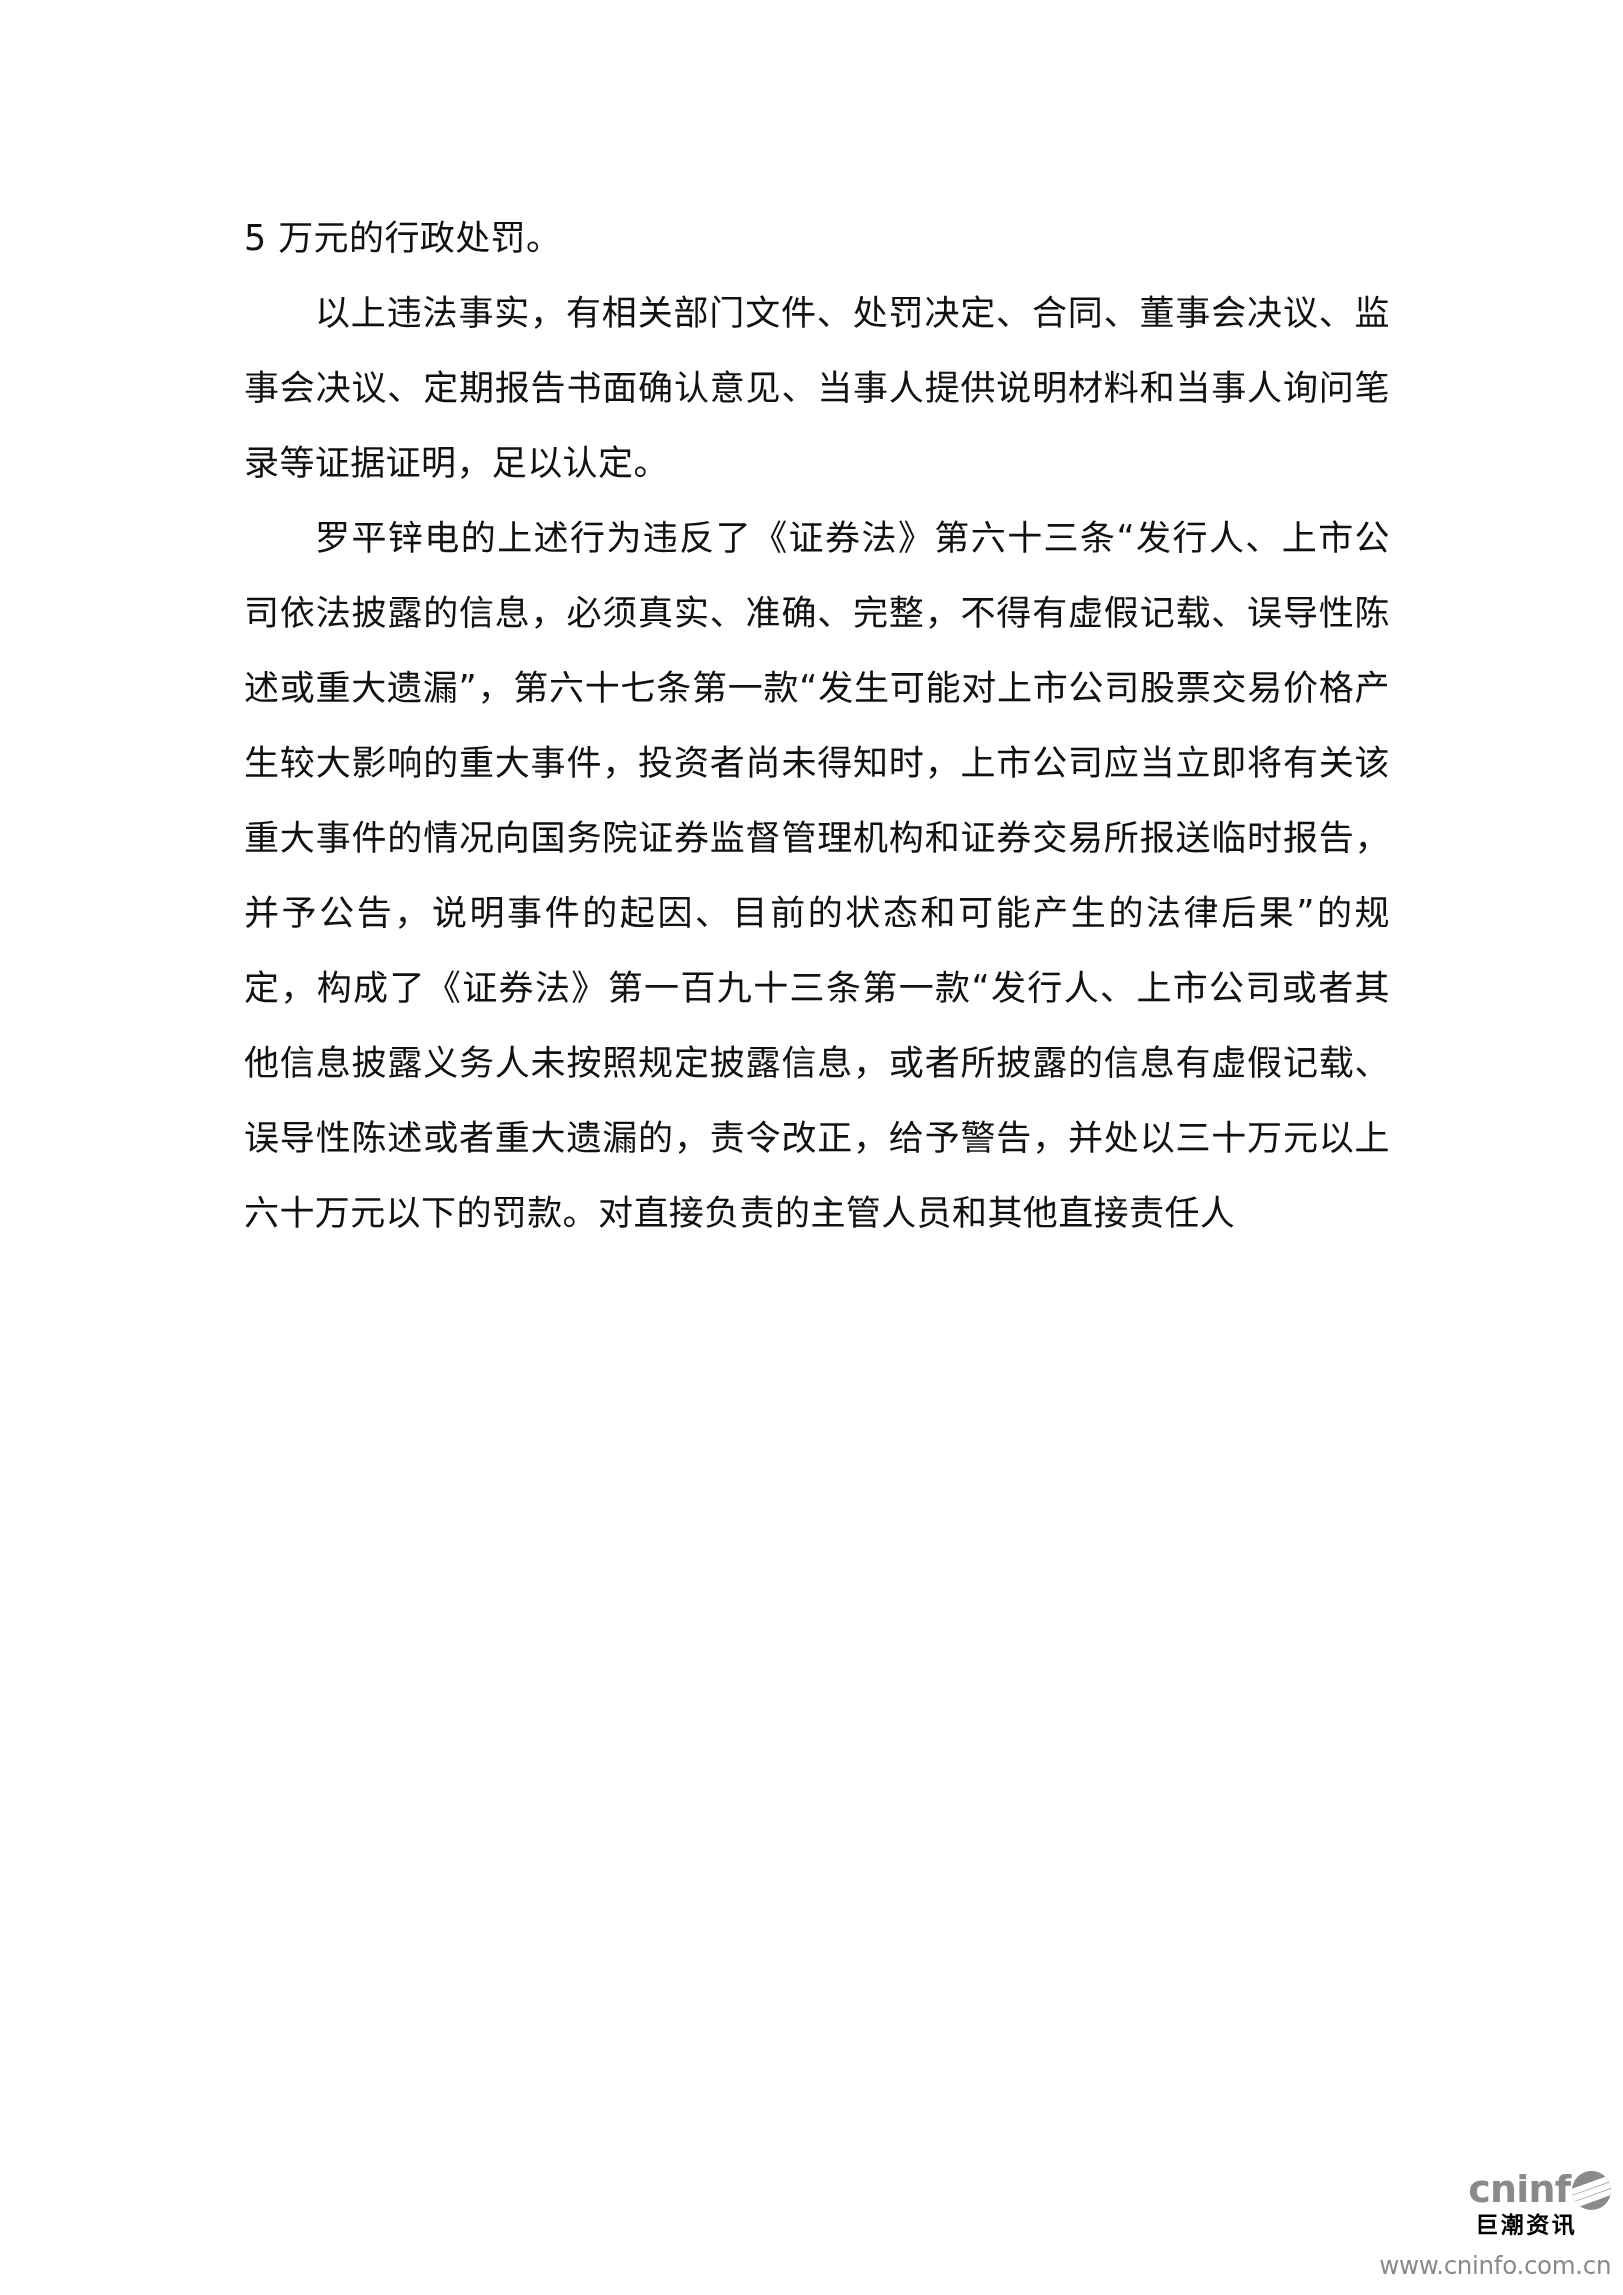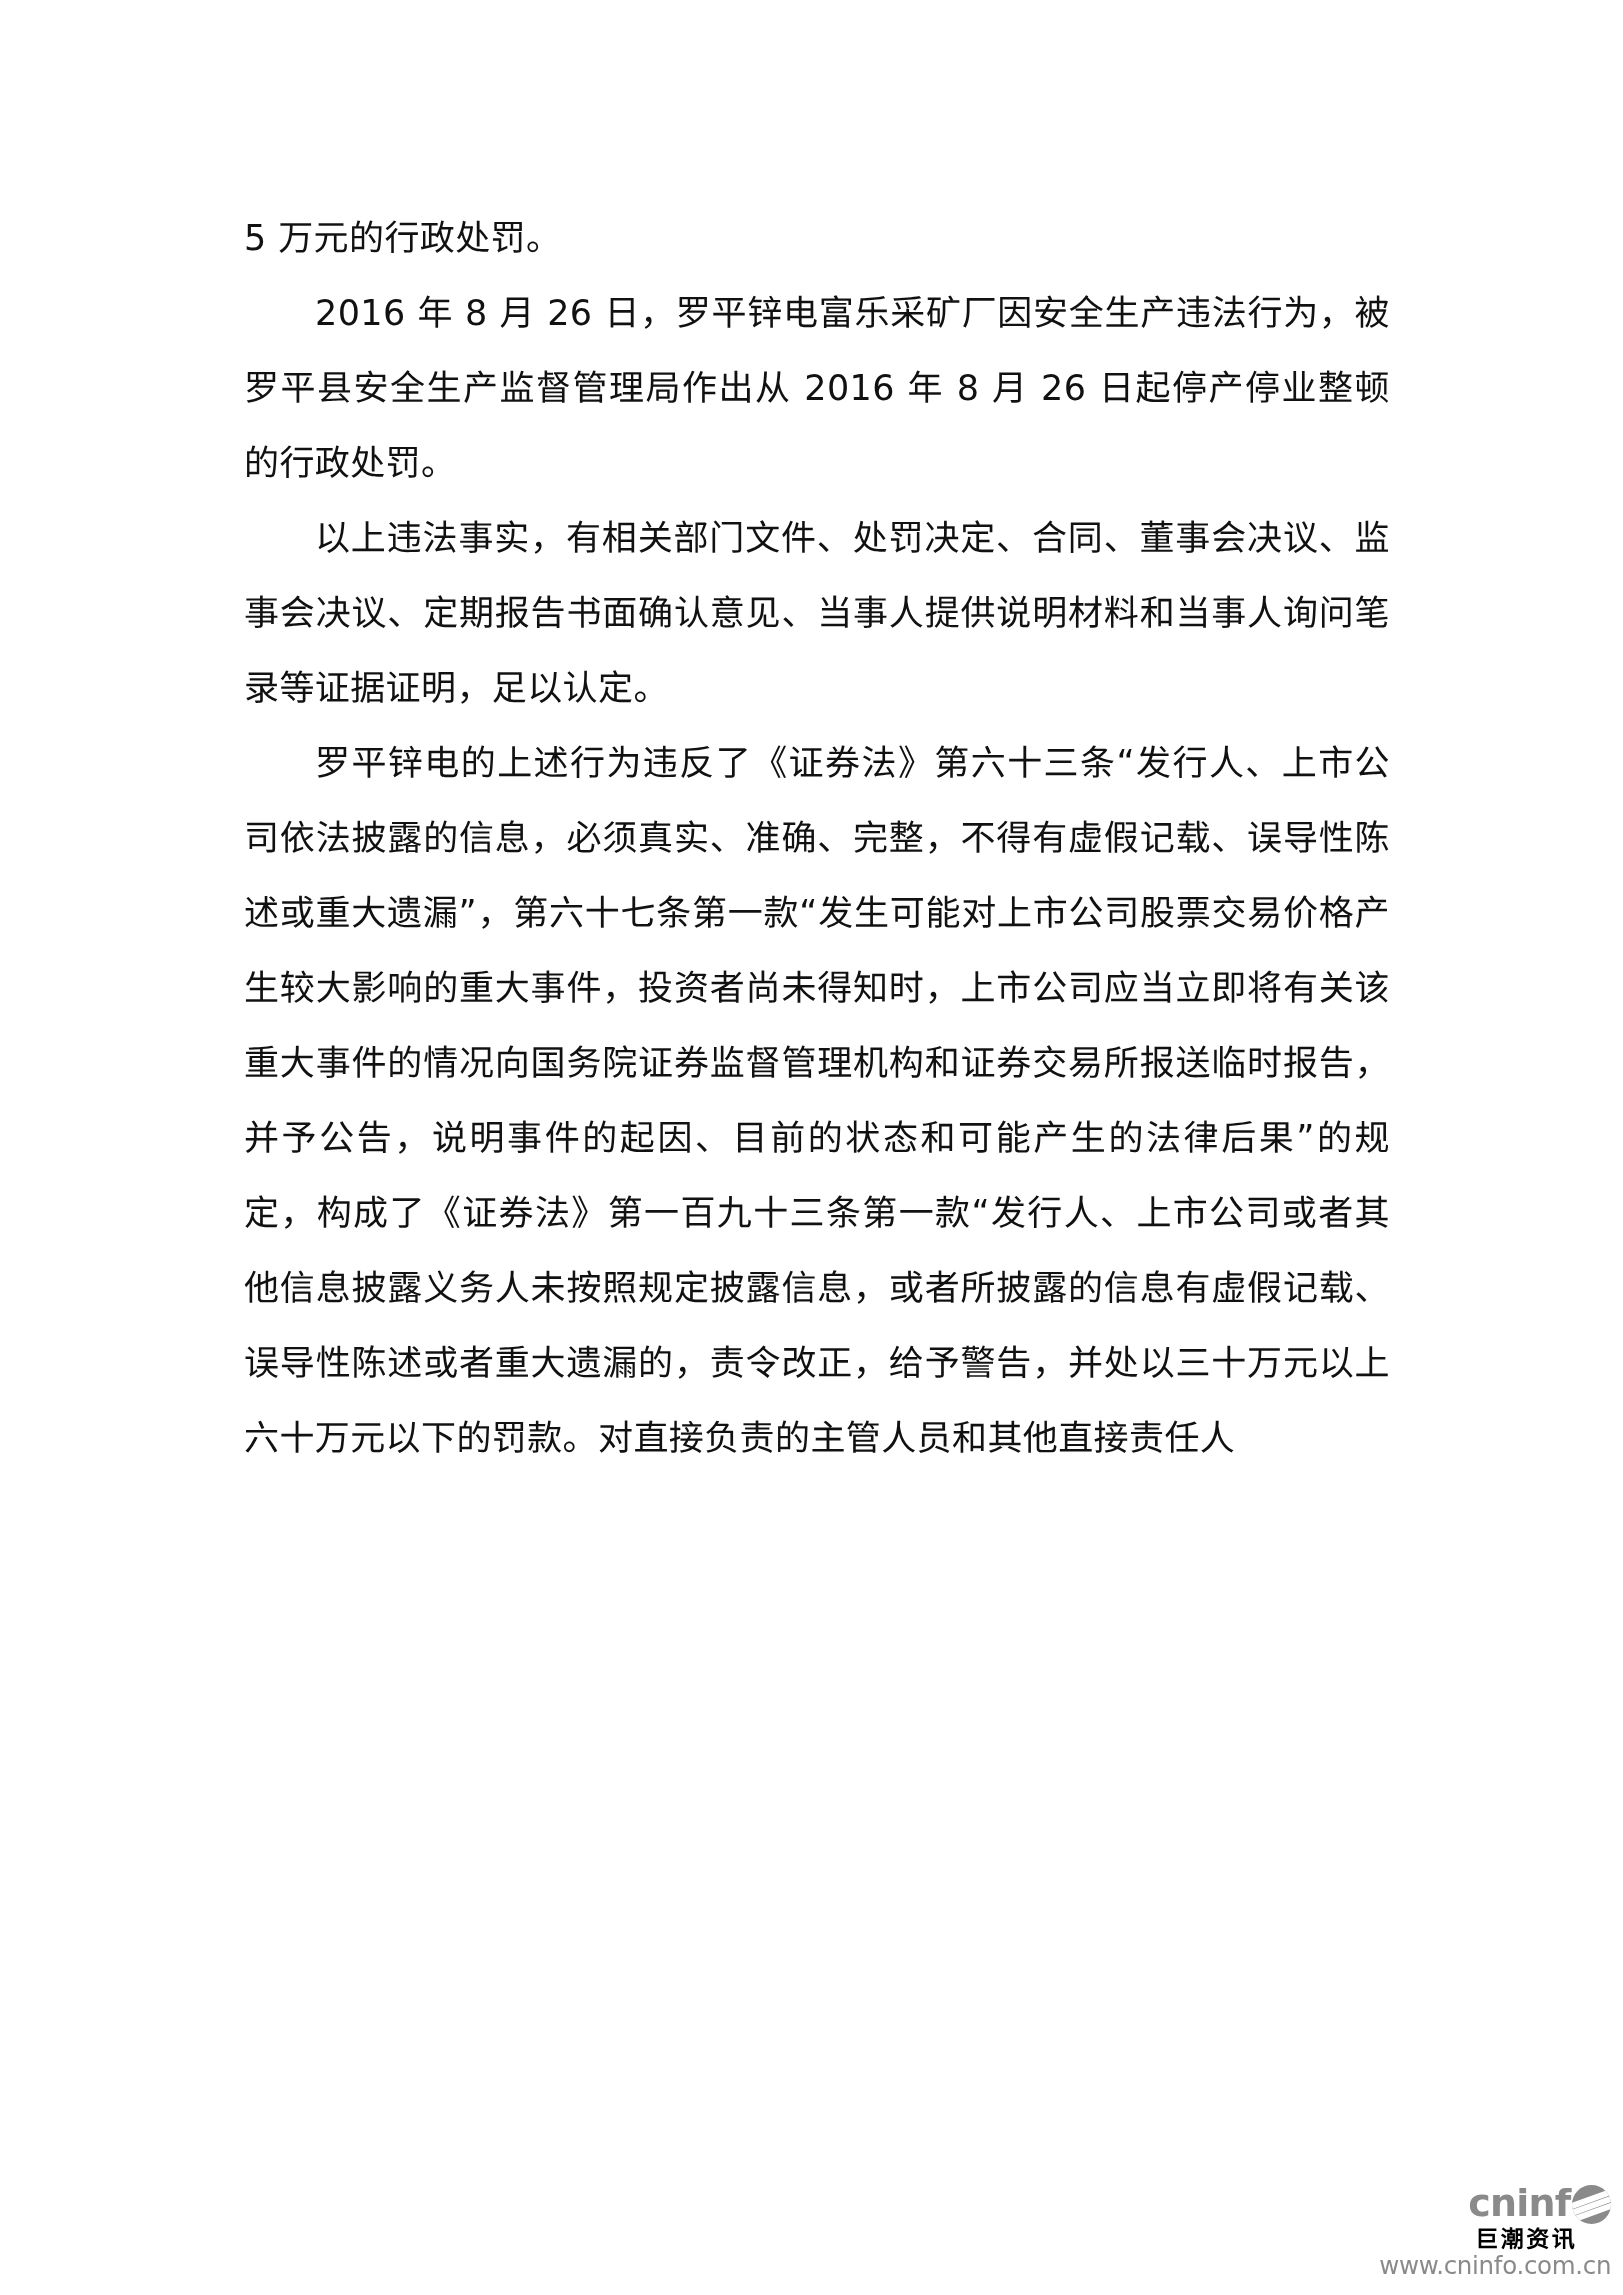--- a/index.html
+++ b/index.html
@@ -112,31 +112,30 @@
     color: #000000;
     margin-top: 3.4px;
     margin-right: 34px;
   }
   .logo-url {
     font-family: "DejaVu Sans", "Liberation Sans", sans-serif;
     font-size: 24.5px;
     font-weight: 400;
     letter-spacing: -0.3px;
     color: #8a8a8a;
-    margin-top: 3px;
+    margin-top: 17px;
   }
 </style>
 </head>
 <body>
 
 <div class="page">
 
   <div class="content">
     <p class="para">5 万元的行政处罚。</p>
-    <p class="para indent">2016 年 8 月 26 日，罗平锌电富乐采矿厂因安全生产违法行为，被罗平县安全生产监督管理局作出从 2016 年 8 月 26 日起停产停业整顿的行政处罚。</p>
     <p class="para indent">以上违法事实，有相关部门文件、处罚决定、合同、董事会决议、监事会决议、定期报告书面确认意见、当事人提供说明材料和当事人询问笔录等证据证明，足以认定。</p>
     <p class="para indent">罗平锌电的上述行为违反了《证券法》第六十三条“发行人、上市公司依法披露的信息，必须真实、准确、完整，不得有虚假记载、误导性陈述或重大遗漏”，第六十七条第一款“发生可能对上市公司股票交易价格产生较大影响的重大事件，投资者尚未得知时，上市公司应当立即将有关该重大事件的情况向国务院证券监督管理机构和证券交易所报送临时报告，并予公告，说明事件的起因、目前的状态和可能产生的法律后果”的规定，构成了《证券法》第一百九十三条第一款“发行人、上市公司或者其他信息披露义务人未按照规定披露信息，或者所披露的信息有虚假记载、误导性陈述或者重大遗漏的，责令改正，给予警告，并处以三十万元以上六十万元以下的罚款。对直接负责的主管人员和其他直接责任人</p>
   </div>
 
   <div class="footer-logo">
     <div class="logo-wrap">
       <div class="logo-row1">
         <span class="logo-word">cninf</span>
         <span class="logo-mark">
           <span class="logo-mark-bar"></span>

